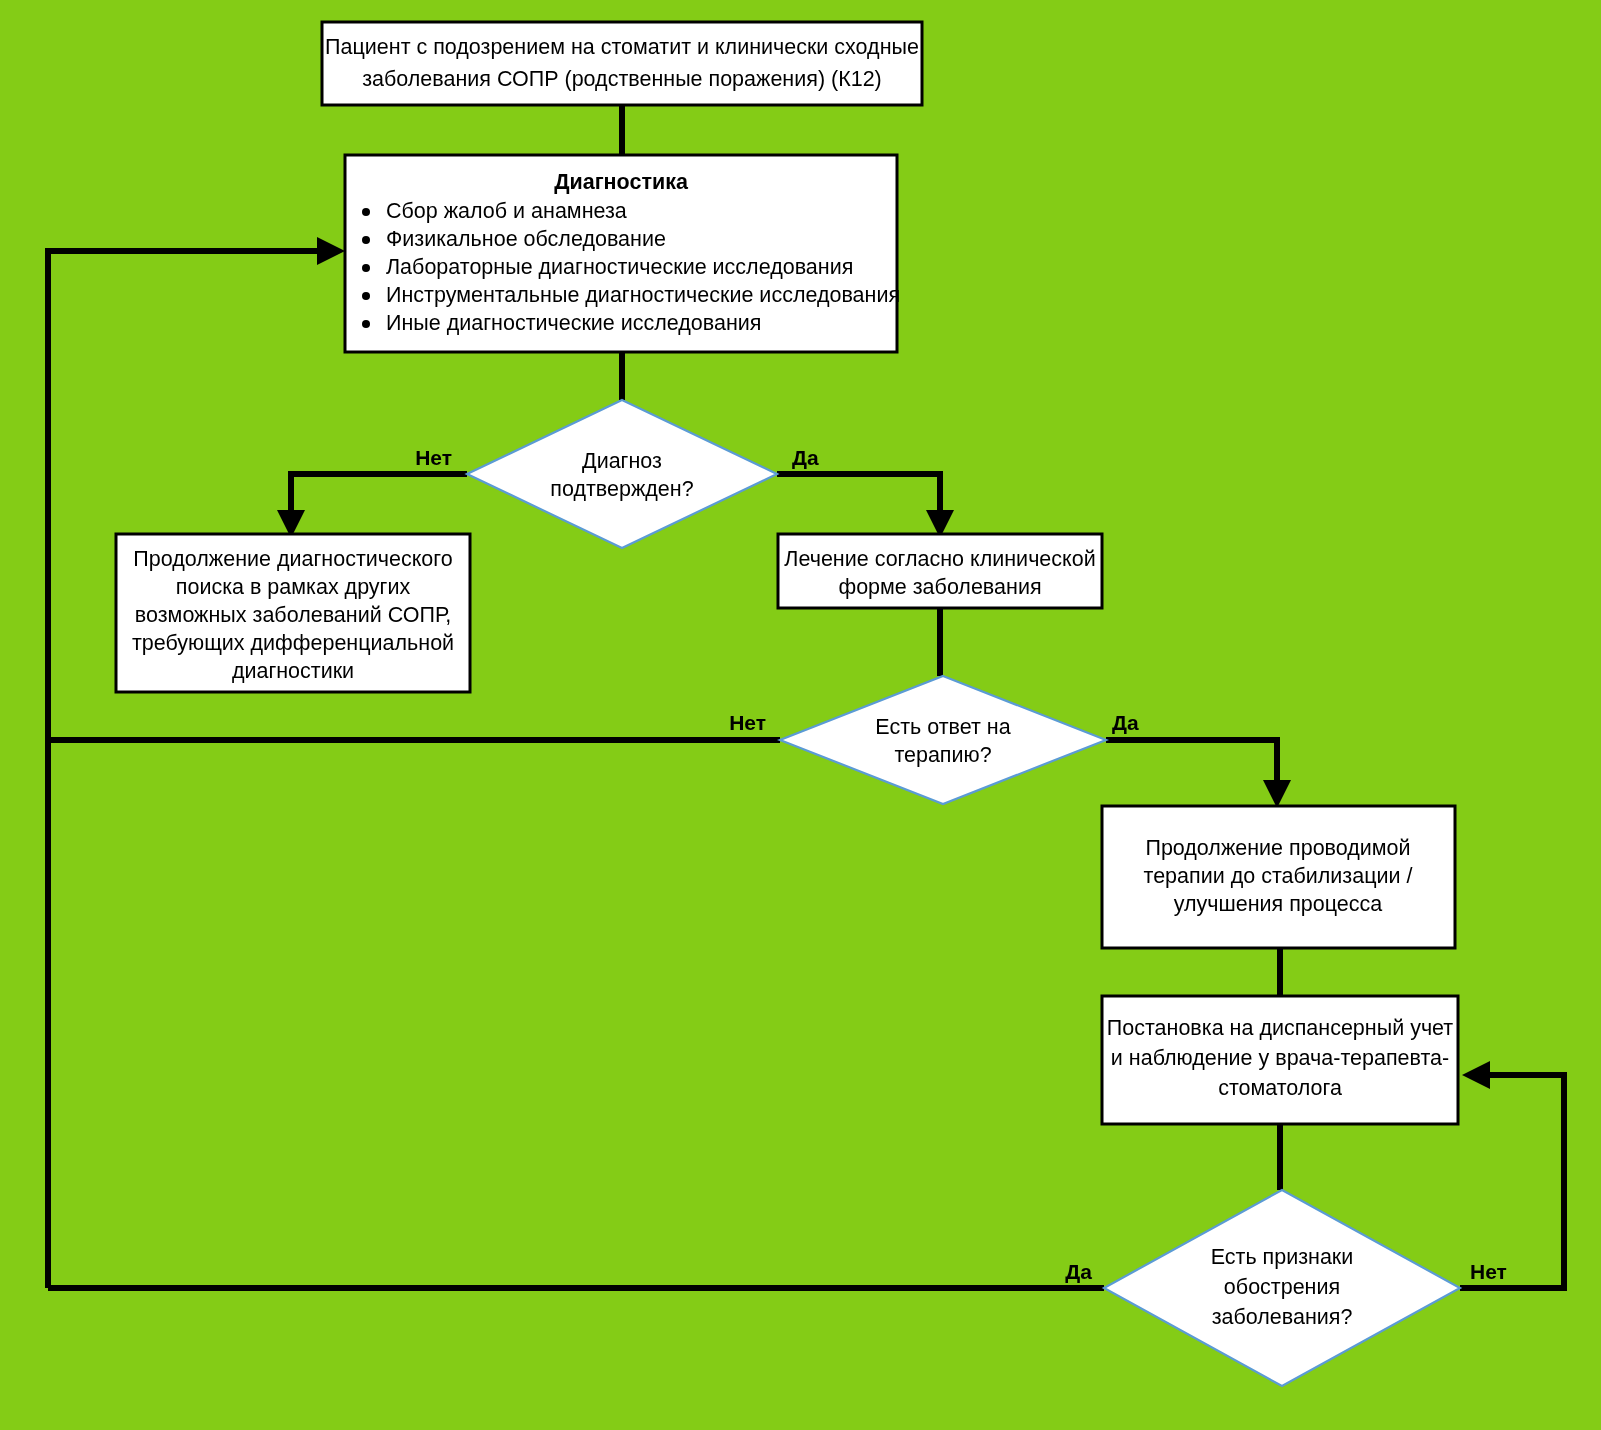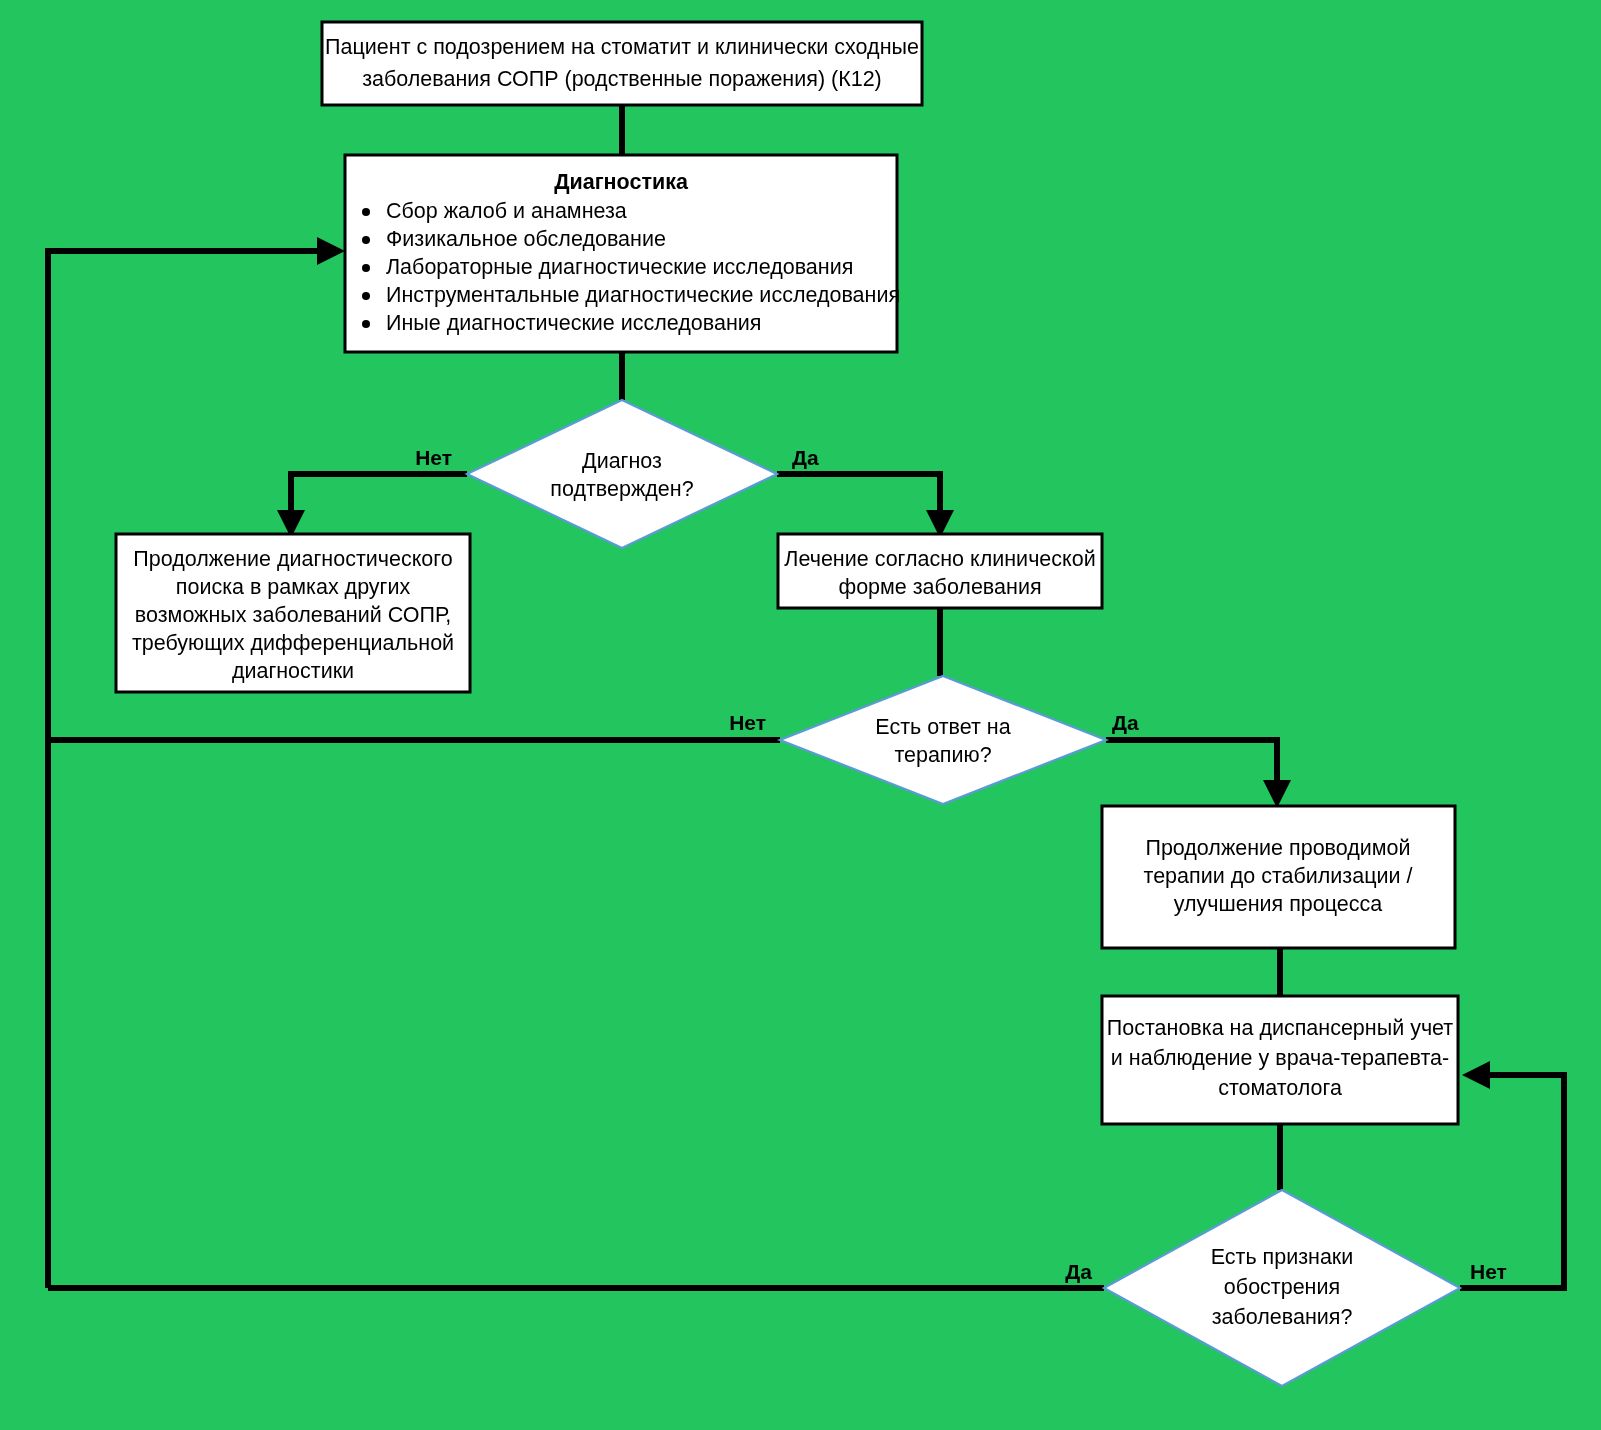--- a/index.html
+++ b/index.html
@@ -11,21 +11,21 @@
   body {
     width: 1601px;
     height: 1430px;
     font-family: "Liberation Sans", sans-serif;
     overflow: hidden;
   }
   #flowchart-root {
     position: relative;
     width: 1601px;
     height: 1430px;
-    background: #22c55e;
+    background: #84cc16;
   }
   svg.chart-svg {
     display: block;
     width: 1601px;
     height: 1430px;
   }
   .node-box {
     fill: #ffffff;
     stroke: #000000;
     stroke-width: 3;

